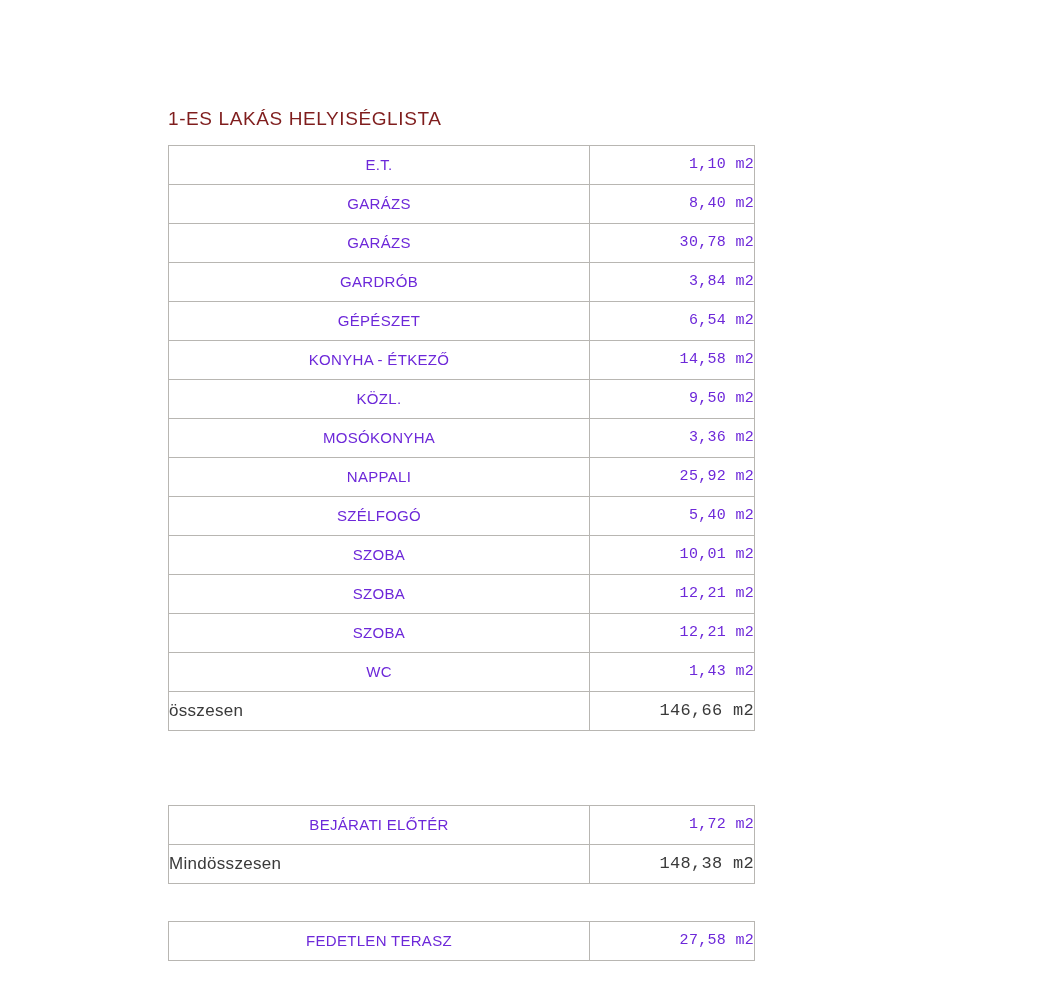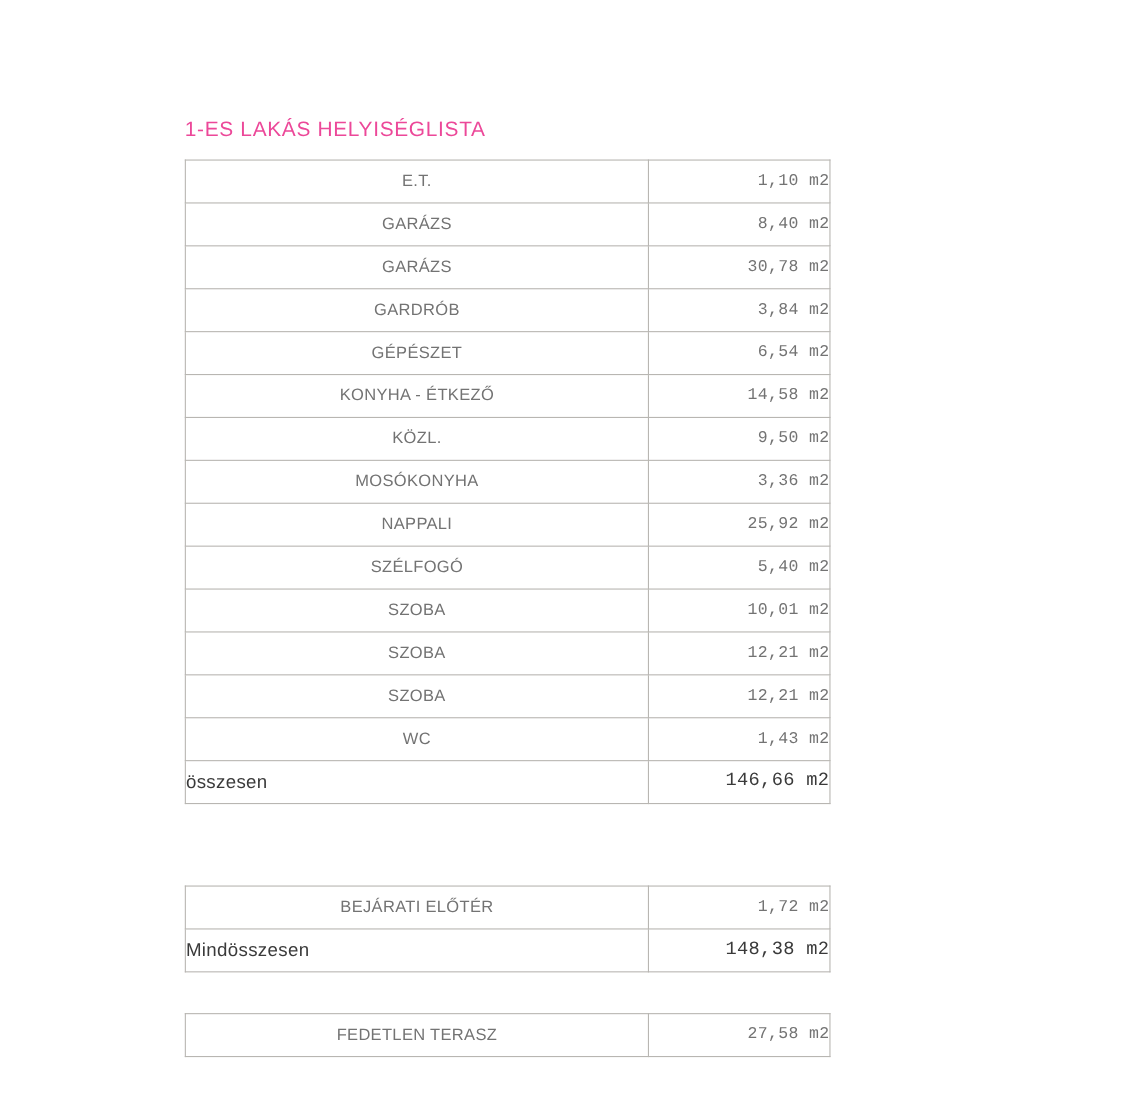--- a/index.html
+++ b/index.html
@@ -24,21 +24,21 @@
     height: 1000px;
     background: #ffffff;
   }
 
   .doc-title {
     position: absolute;
     left: 168px;
     top: 108px;
     font-size: 19px;
     letter-spacing: 0.6px;
-    color: #ec4899;
+    color: #7f1d1d;
     font-weight: 400;
     white-space: nowrap;
   }
 
   .table {
     position: absolute;
     left: 168px;
     border-collapse: collapse;
     border-spacing: 0;
     width: 584px;
@@ -47,21 +47,21 @@
 
   .table-main { top: 145px; }
   .table-entry { top: 805px; }
   .table-terrace { top: 921px; }
 
   .table td {
     border: 1px solid #b8b6b2;
     height: 38px;
     padding: 0;
     font-size: 15px;
-    color: #737373;
+    color: #6d28d9;
     letter-spacing: 0.3px;
     vertical-align: middle;
   }
 
   .col-name {
     width: 420px;
     text-align: center;
   }
 
   .col-value {

